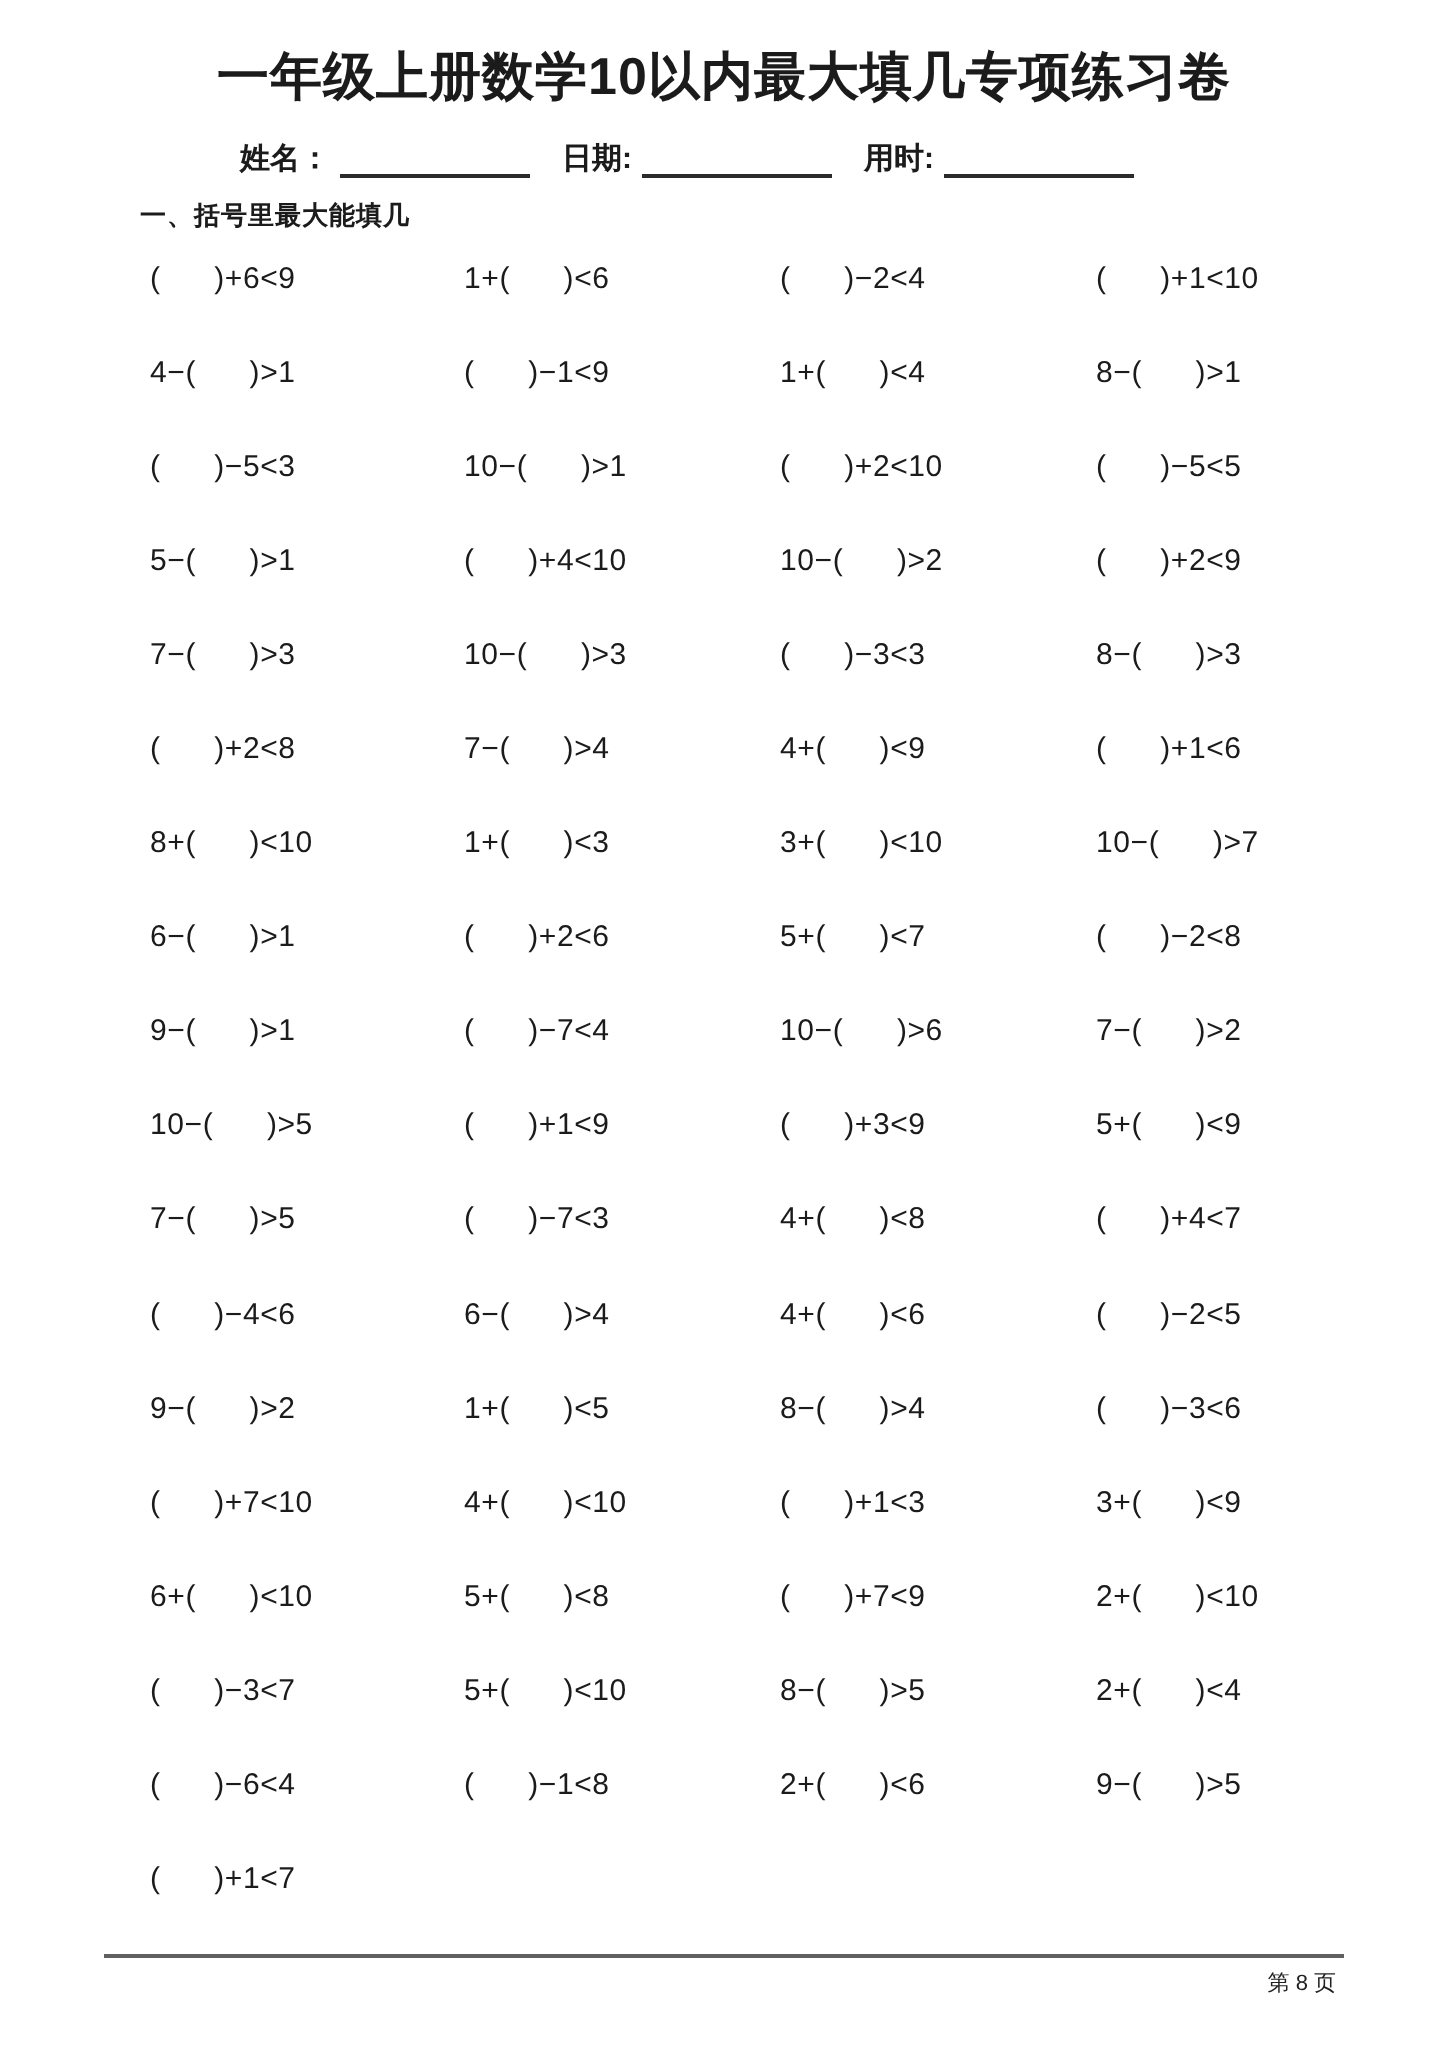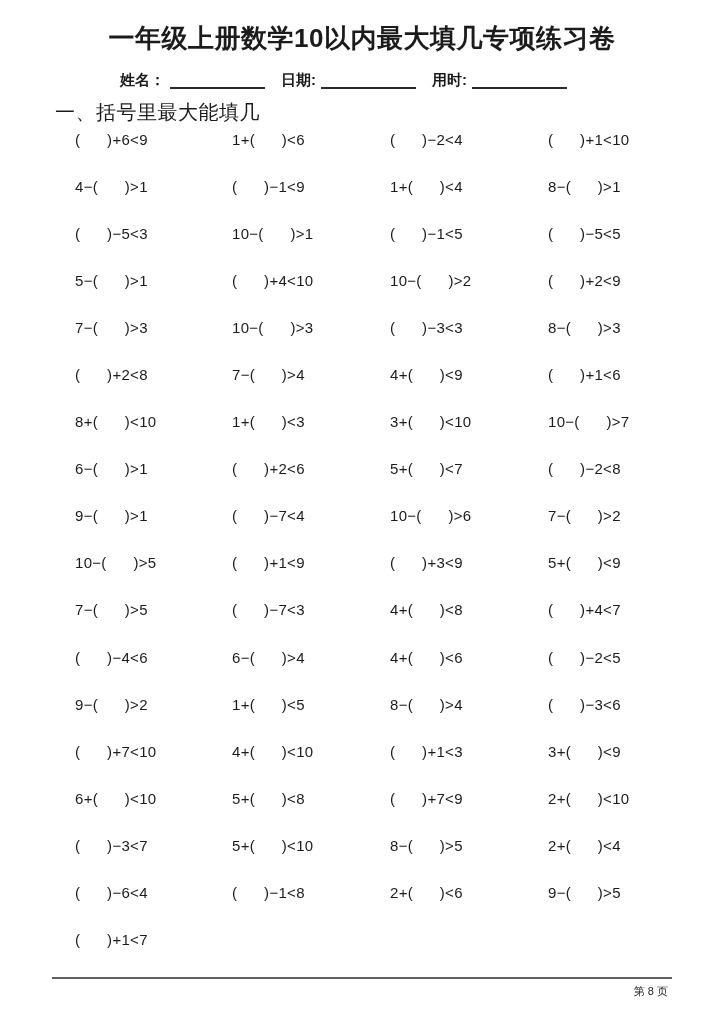--- a/index.html
+++ b/index.html
@@ -34,23 +34,23 @@
   .blank {
     display:inline-block;
     width:95px;
     height:17px;
     border-bottom:2px solid #2b2b2b;
     margin:0 16px 1px 5px;
   }
   .blank:last-child { margin-right:0; }
   .section-heading {
     position:absolute;
-    top:99px; left:55px;
-    font-size:20px;
-    font-weight:normal;
+    top:99px; left:70px;
+    font-size:13px;
+    font-weight:bold;
     letter-spacing:0.5px;
   }
   .grid {
     position:absolute;
     top:131px; left:75px;
     width:632px;
     display:grid;
     grid-template-columns:157px 158px 158px 159px;
     grid-auto-rows:47.05px;
   }
@@ -95,21 +95,21 @@
       <div class="cell">(      )+6&lt;9</div>
       <div class="cell">1+(      )&lt;6</div>
       <div class="cell">(      )−2&lt;4</div>
       <div class="cell">(      )+1&lt;10</div>
       <div class="cell">4−(      )&gt;1</div>
       <div class="cell">(      )−1&lt;9</div>
       <div class="cell">1+(      )&lt;4</div>
       <div class="cell">8−(      )&gt;1</div>
       <div class="cell">(      )−5&lt;3</div>
       <div class="cell">10−(      )&gt;1</div>
-      <div class="cell">(      )−1&lt;5</div>
+      <div class="cell">(      )+2&lt;10</div>
       <div class="cell">(      )−5&lt;5</div>
       <div class="cell">5−(      )&gt;1</div>
       <div class="cell">(      )+4&lt;10</div>
       <div class="cell">10−(      )&gt;2</div>
       <div class="cell">(      )+2&lt;9</div>
       <div class="cell">7−(      )&gt;3</div>
       <div class="cell">10−(      )&gt;3</div>
       <div class="cell">(      )−3&lt;3</div>
       <div class="cell">8−(      )&gt;3</div>
       <div class="cell">(      )+2&lt;8</div>

